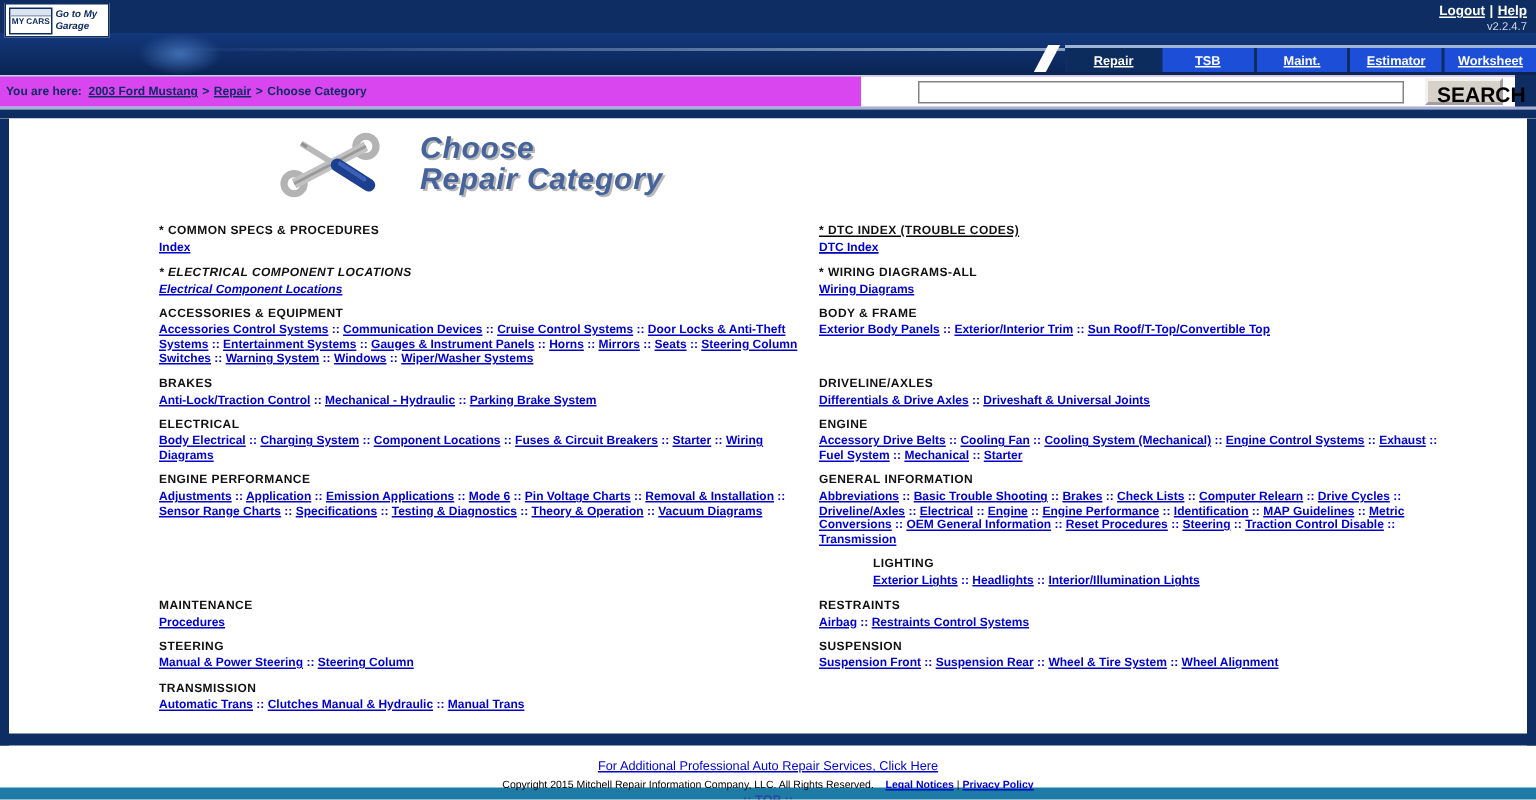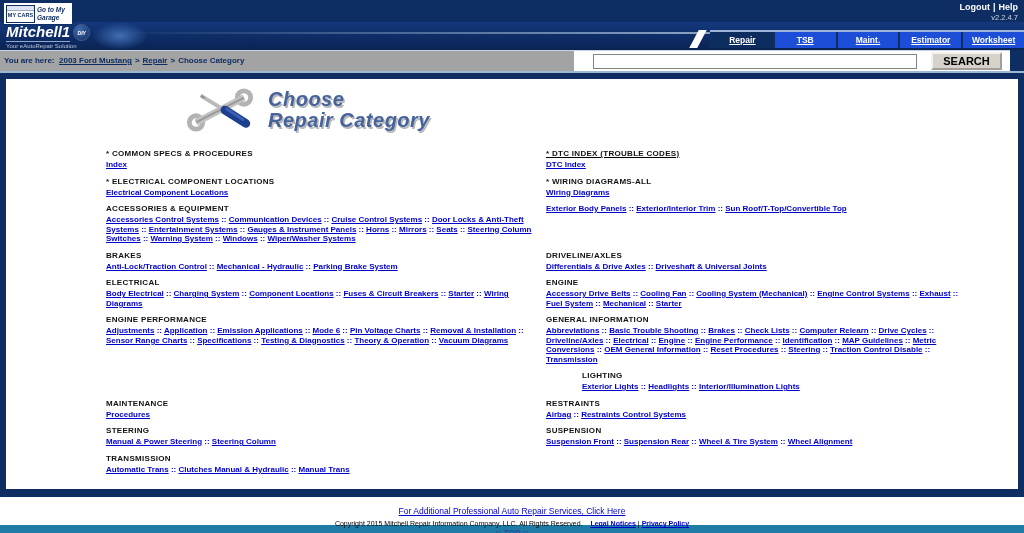--- a/index.html
+++ b/index.html
@@ -4,21 +4,21 @@
 <style>
   html,body{margin:0;padding:0;}
   body{
     width:1024px;height:533px;overflow:hidden;background:#ffffff;
     font-family:"Liberation Sans", sans-serif;position:relative;
   }
   
   .topbar{height:22px;background:#0e2d62;position:relative;}
   .top-right{position:absolute;right:6px;top:2px;text-align:right;color:#fff;}
   .top-links{font-size:9px;font-weight:bold;line-height:11px;}
-  .top-links a{color:#fff;cursor:pointer;}
+  .top-links a{color:#fff;text-decoration:underline;cursor:pointer;}
   .top-sep{color:#fff;margin:0 3px;}
   .version{font-size:7.5px;line-height:9px;color:#cfd9ea;}
   
   .garage-btn{position:absolute;left:3px;top:2px;width:68px;height:21px;background:#fff;
     border:1px solid #0e2d62;z-index:9;display:flex;align-items:center;cursor:pointer;}
   .plate{width:27px;height:16px;border:1px solid #0e2d62;margin:0 2px 0 2px;background:#fff;
     display:flex;flex-direction:column;overflow:hidden;}
   .plate-band{height:4px;background:#dce4f0;border-bottom:1px solid #9aa9c4;}
   .plate-text{font-size:5.5px;font-weight:bold;color:#0e2d62;text-align:center;line-height:9px;letter-spacing:0;}
   .garage-label{font-size:6.5px;font-weight:bold;font-style:italic;color:#0e2d62;line-height:8px;}
@@ -37,39 +37,39 @@
   .swoosh{position:absolute;left:110px;top:10px;width:620px;height:2px;
     background:linear-gradient(to right,rgba(143,168,200,0),#8fa8c8);}
   
   .tabs{position:absolute;right:0;top:8px;width:312px;height:16px;display:flex;gap:2px;
     border-top:2px solid #9db6d8;background:#0e2d62;padding-left:2px;}
   .slash{position:absolute;left:-16px;top:-2px;width:8px;height:18px;background:#fff;transform:skewX(-28deg);}
   .tab{flex:1;background:#1d4ed8;display:flex;align-items:center;justify-content:center;cursor:pointer;}
   .tab.active{background:#0d2c5e;}
   .tab-label{font-size:8.5px;font-weight:bold;color:#fff;text-decoration:underline;white-space:nowrap;}
   
-  .crumbrow{height:20px;background:#a3a3a3;position:relative;border-top:1px solid #c6d2e4;}
+  .crumbrow{height:20px;background:#d946ef;position:relative;border-top:1px solid #c6d2e4;}
   .crumb{padding:5px 0 0 4px;font-size:8px;font-weight:bold;color:#0e2d62;}
   .crumb a{color:#0e2d62;text-decoration:underline;cursor:pointer;}
   .crumb .bsep{margin:0 3px;color:#0e2d62;}
   .navy-edge{position:absolute;right:0;top:-1px;width:14px;height:21px;background:#0e2d62;}
   .search-panel{position:absolute;right:14px;top:0;width:436px;height:20px;background:#fff;
     display:flex;align-items:center;justify-content:flex-end;}
   .search-input{width:318px;height:13px;border:1px solid #848484;font-size:10px;padding:0 2px;margin-right:14px;}
-  .search-btn{width:71px;height:18px;background:#d6d2ca;border:2px outset #f4f2ee;
-    font-family:"Liberation Sans",sans-serif;font-size:11px;font-weight:bold;color:#000;cursor:pointer;margin-right:8px;}
+  .search-btn{width:52px;height:18px;background:#d6d2ca;border:2px outset #f4f2ee;
+    font-family:"Liberation Sans",sans-serif;font-size:14px;font-weight:bold;color:#000;cursor:pointer;margin-right:8px;}
   
   .hr-light{height:2px;background:#9cb6d4;}
   .hr-navy{height:6px;background:#0e2d62;}
   
   .content{height:410px;background:#fff;border-left:6px solid #0e2d62;border-right:6px solid #0e2d62;
     border-bottom:8px solid #0e2d62;overflow:hidden;position:relative;}
   .titleblock{margin:8px 0 0 178px;display:flex;align-items:flex-start;}
   .tools-icon{width:72px;height:46px;flex:none;}
-  .title-text{margin-left:12px;padding-top:2px;}
+  .title-text{margin-left:24px;padding-top:2px;}
   .title-line{font-size:20px;line-height:21px;font-weight:bold;font-style:italic;color:#46639c;
     text-shadow:1.5px 1.5px 0 #b8b8b8;letter-spacing:0.5px;}
   
   .cats{display:grid;grid-template-columns:440px 424px;column-gap:0;padding-left:100px;margin-top:16px;}
   .cat-cell{margin-bottom:7px;padding-right:10px;}
   .cat-heading{font-size:8px;font-weight:bold;color:#111;letter-spacing:0.3px;margin-bottom:2px;}
   .cat-links{font-size:8px;font-weight:bold;line-height:9.5px;}
   .cat-links a{color:#0000cc;text-decoration:underline;cursor:pointer;}
   .cat-links .sep{color:#0000cc;text-decoration:none;}
   
@@ -99,27 +99,20 @@
     <div class="top-links">
       <a>Logout</a><span class="top-sep">|</span><a>Help</a>
     </div>
     <div class="version">v2.2.4.7</div>
   </div>
 </div>
 
 <div class="logobar">
   <div class="globe"></div>
   <div class="swoosh"></div>
-  <div class="brand">
-    <div class="brand-row">
-      <span class="brand-name">Mitchell1</span>
-      <span class="brand-badge">DIY</span>
-    </div>
-    <div class="brand-tagline">Your eAutoRepair Solution</div>
-  </div>
   <div class="tabs" id="tabs">
     <div class="slash"></div>
   <div class="tab active">
         <span class="tab-label">Repair</span>
       </div>
       <div class="tab">
         <span class="tab-label">TSB</span>
       </div>
       <div class="tab">
         <span class="tab-label">Maint.</span>
@@ -170,33 +163,34 @@
 
   <div class="cats" id="cats">
       <div class="cat-cell" style="grid-area: 1 / 1;">
         <div class="cat-heading">* COMMON SPECS &amp; PROCEDURES</div>
         <div class="cat-links"><a class="cat-link" href="#">Index</a></div>
       </div>
       <div class="cat-cell" style="grid-area: 1 / 2; text-decoration: underline;">
         <div class="cat-heading">* DTC INDEX (TROUBLE CODES)</div>
         <div class="cat-links"><a class="cat-link" href="#">DTC Index</a></div>
       </div>
-      <div class="cat-cell" style="grid-area: 2 / 1;">
+      <div class="cat-cell" style="grid-area: 2 / 1; font-style: italic;">
         <div class="cat-heading">* ELECTRICAL COMPONENT LOCATIONS</div>
         <div class="cat-links"><a class="cat-link" href="#">Electrical Component Locations</a></div>
       </div>
       <div class="cat-cell" style="grid-area: 2 / 2;">
         <div class="cat-heading">* WIRING DIAGRAMS-ALL</div>
         <div class="cat-links"><a class="cat-link" href="#">Wiring Diagrams</a></div>
       </div>
       <div class="cat-cell" style="grid-area: 3 / 1;">
         <div class="cat-heading">ACCESSORIES &amp; EQUIPMENT</div>
         <div class="cat-links"><a class="cat-link" href="#">Accessories Control Systems</a><span class="sep"> :: </span><a class="cat-link" href="#">Communication Devices</a><span class="sep"> :: </span><a class="cat-link" href="#">Cruise Control Systems</a><span class="sep"> :: </span><a class="cat-link" href="#">Door Locks &amp; Anti-Theft Systems</a><span class="sep"> :: </span><a class="cat-link" href="#">Entertainment Systems</a><span class="sep"> :: </span><a class="cat-link" href="#">Gauges &amp; Instrument Panels</a><span class="sep"> :: </span><a class="cat-link" href="#">Horns</a><span class="sep"> :: </span><a class="cat-link" href="#">Mirrors</a><span class="sep"> :: </span><a class="cat-link" href="#">Seats</a><span class="sep"> :: </span><a class="cat-link" href="#">Steering Column Switches</a><span class="sep"> :: </span><a class="cat-link" href="#">Warning System</a><span class="sep"> :: </span><a class="cat-link" href="#">Windows</a><span class="sep"> :: </span><a class="cat-link" href="#">Wiper/Washer Systems</a></div>
       </div>
       <div class="cat-cell" style="grid-area: 3 / 2;">
+        <div class="cat-heading">BODY &amp; FRAME</div>
         <div class="cat-links"><a class="cat-link" href="#">Exterior Body Panels</a><span class="sep"> :: </span><a class="cat-link" href="#">Exterior/Interior Trim</a><span class="sep"> :: </span><a class="cat-link" href="#">Sun Roof/T-Top/Convertible Top</a></div>
       </div>
       <div class="cat-cell" style="grid-area: 4 / 1;">
         <div class="cat-heading">BRAKES</div>
         <div class="cat-links"><a class="cat-link" href="#">Anti-Lock/Traction Control</a><span class="sep"> :: </span><a class="cat-link" href="#">Mechanical - Hydraulic</a><span class="sep"> :: </span><a class="cat-link" href="#">Parking Brake System</a></div>
       </div>
       <div class="cat-cell" style="grid-area: 4 / 2;">
         <div class="cat-heading">DRIVELINE/AXLES</div>
         <div class="cat-links"><a class="cat-link" href="#">Differentials &amp; Drive Axles</a><span class="sep"> :: </span><a class="cat-link" href="#">Driveshaft &amp; Universal Joints</a></div>
       </div>

